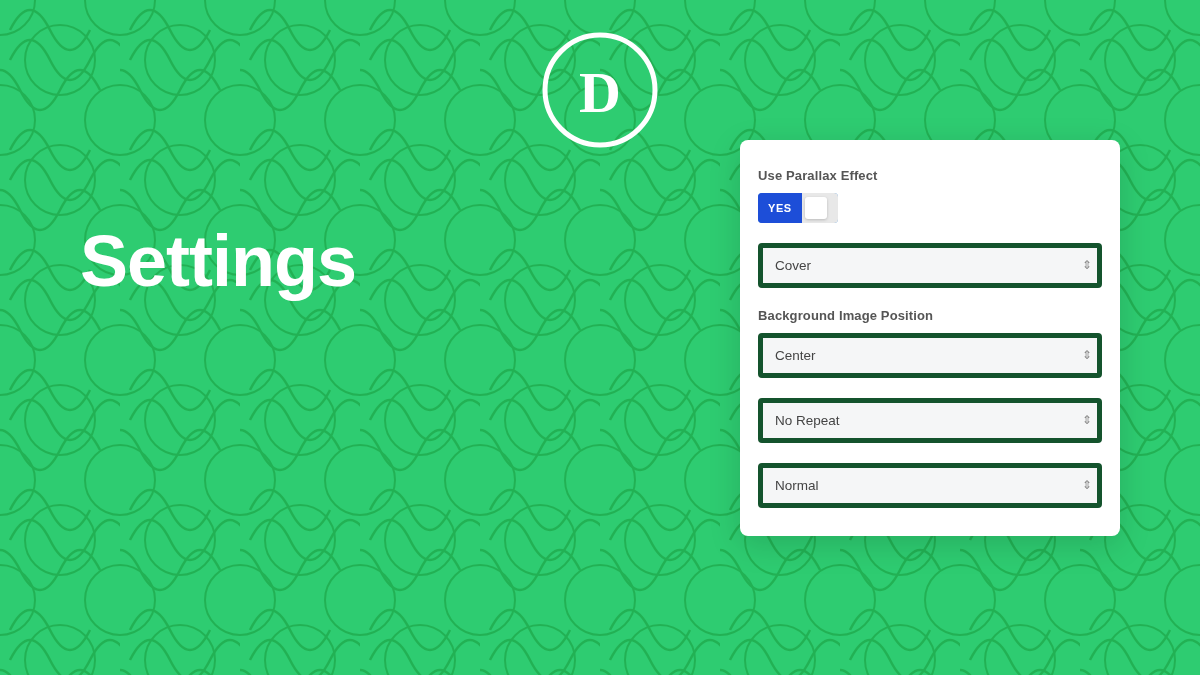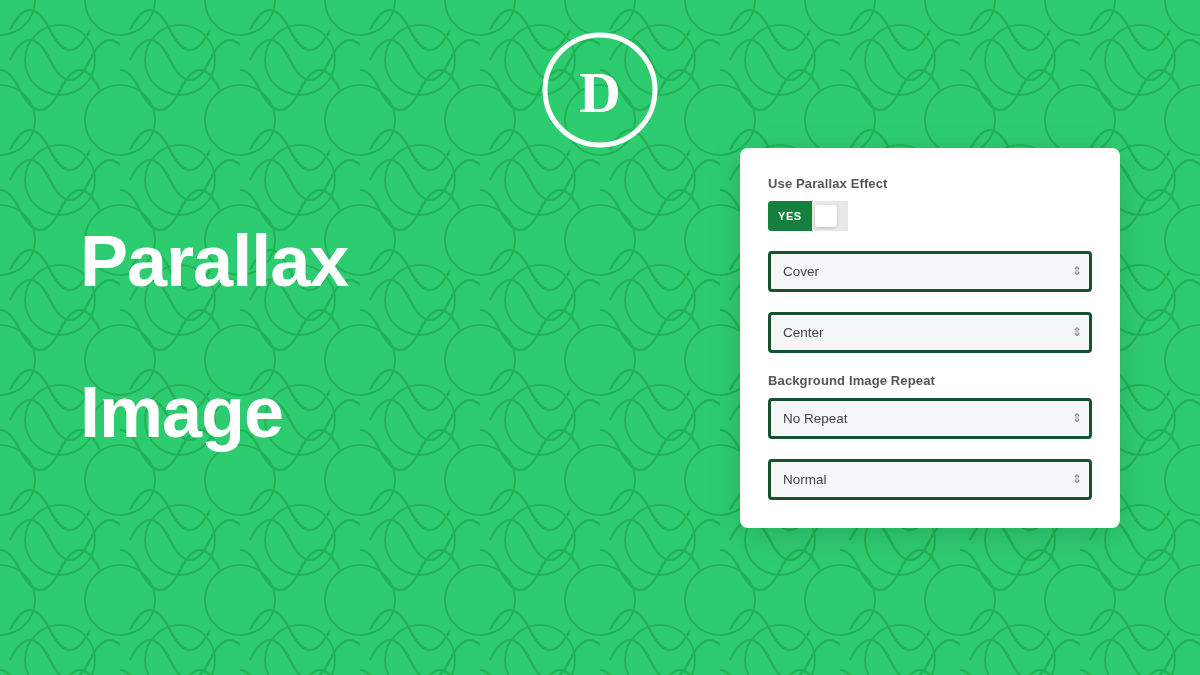--- a/index.html
+++ b/index.html
@@ -56,21 +56,21 @@
       width: 120px;
       height: 120px;
     }
 
     
     .right-panel {
       position: relative;
       z-index: 2;
       background: #ffffff;
       border-radius: 8px;
-      padding: 28px 28px;
+      padding: 28px 18px;
       width: 380px;
       min-width: 360px;
       box-shadow: 0 8px 32px rgba(0,0,0,0.15);
       margin-left: 52px;
     }
 
     .panel-section {
       margin-bottom: 20px;
     }
 
@@ -90,21 +90,21 @@
     .toggle-wrapper {
       display: inline-flex;
       align-items: center;
       background: #4a90d9;
       border-radius: 4px;
       overflow: hidden;
       height: 30px;
     }
 
     .toggle-yes {
-      background: #15803d;
+      background: #1d4ed8;
       color: #fff;
       font-size: 11px;
       font-weight: 700;
       padding: 0 10px;
       height: 100%;
       display: flex;
       align-items: center;
       letter-spacing: 0.05em;
     }
 
@@ -123,21 +123,21 @@
       height: 22px;
       background: #fff;
       border-radius: 3px;
       box-shadow: 0 1px 3px rgba(0,0,0,0.2);
     }
 
     
     .select-field {
       width: 100%;
       background: #f5f6f7;
-      border: 3px solid #14532d;
+      border: 5px solid #14532d;
       border-radius: 4px;
       padding: 10px 32px 10px 12px;
       font-size: 13.5px;
       color: #444;
       appearance: none;
       -webkit-appearance: none;
       cursor: pointer;
       position: relative;
     }
 
@@ -190,23 +190,23 @@
     <rect width="1200" height="675" fill="url(#squiggle)"></rect>
   </svg>
 
   <svg class="divi-logo" viewBox="0 0 120 120" xmlns="http://www.w3.org/2000/svg">
     <circle cx="60" cy="60" r="55" class="divi-circle"></circle>
     <text x="60" y="82" text-anchor="middle" class="divi-letter">D</text>
   </svg>
 
   <div class="left-content">
     <div class="main-title">
-      <span>Parallax</span><br>
+      <span>Settings</span><br>
       <br>
-      <span>Image</span><br>
+      <br>
     </div>
   </div>
 
   <div class="right-panel">
 
     <div class="panel-section">
       <div class="section-label">Use Parallax Effect</div>
       <div class="toggle-wrapper">
         <div class="toggle-yes">YES</div>
         <div class="toggle-slider-area">
@@ -220,38 +220,38 @@
         <select class="select-field">
           <option>Cover</option>
           <option>Contain</option>
           <option>Auto</option>
         </select>
         <span class="select-arrow">⇕</span>
       </div>
     </div>
 
     <div class="panel-section">
+      <div class="section-label">Background Image Position</div>
       <div class="select-wrapper">
         <select class="select-field">
           <option>Center</option>
           <option>Top Left</option>
           <option>Top Center</option>
           <option>Top Right</option>
           <option>Center Left</option>
           <option>Center Right</option>
           <option>Bottom Left</option>
           <option>Bottom Center</option>
           <option>Bottom Right</option>
         </select>
         <span class="select-arrow">⇕</span>
       </div>
     </div>
 
     <div class="panel-section">
-      <div class="section-label">Background Image Repeat</div>
       <div class="select-wrapper">
         <select class="select-field">
           <option>No Repeat</option>
           <option>Repeat</option>
           <option>Repeat-X</option>
           <option>Repeat-Y</option>
           <option>Space</option>
           <option>Round</option>
         </select>
         <span class="select-arrow">⇕</span>

